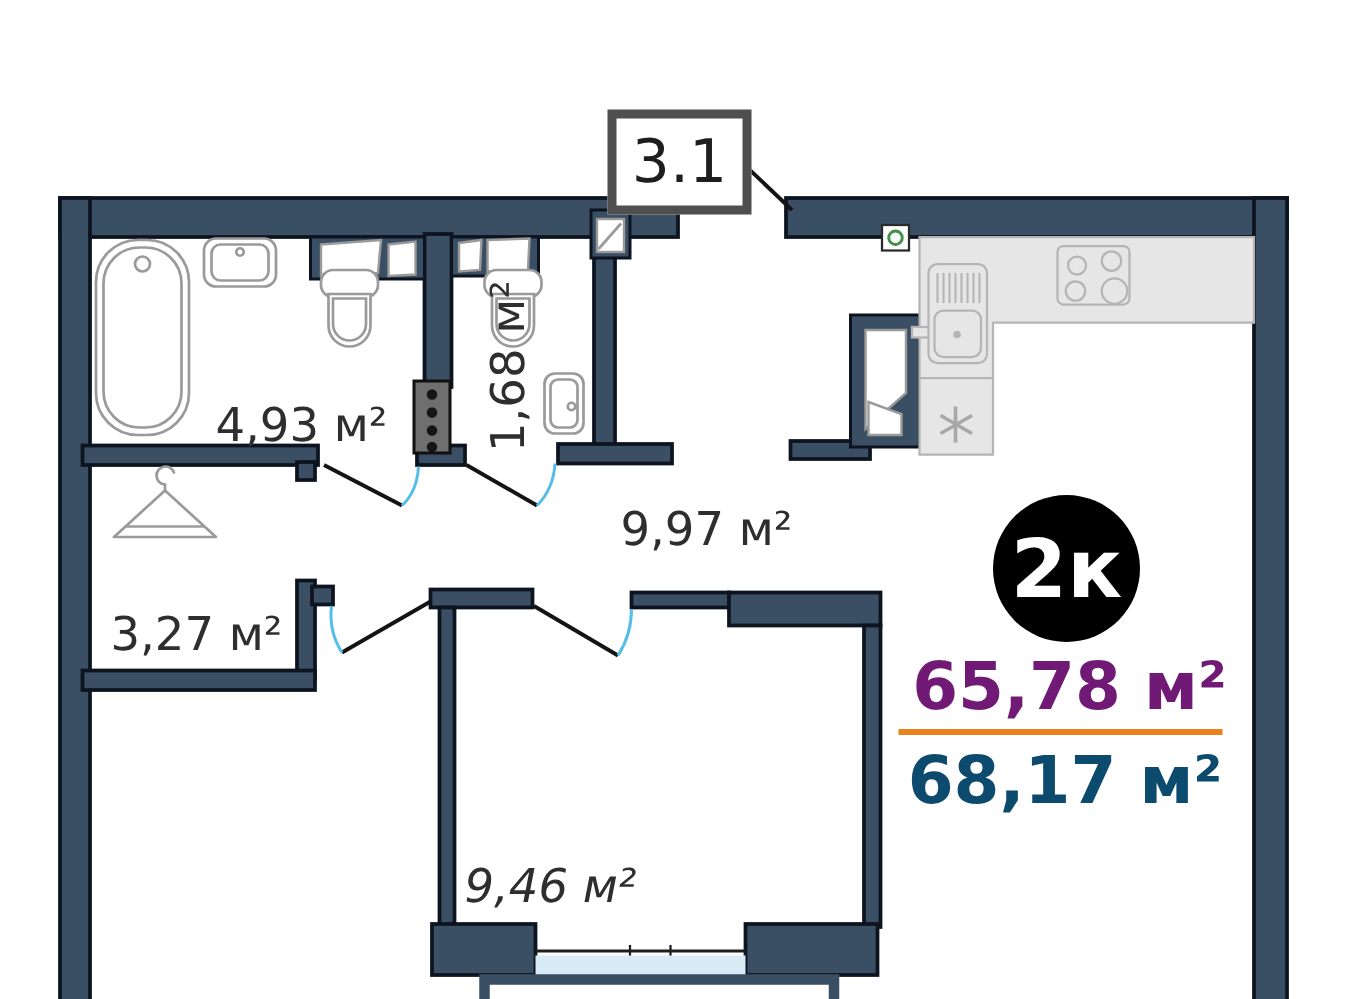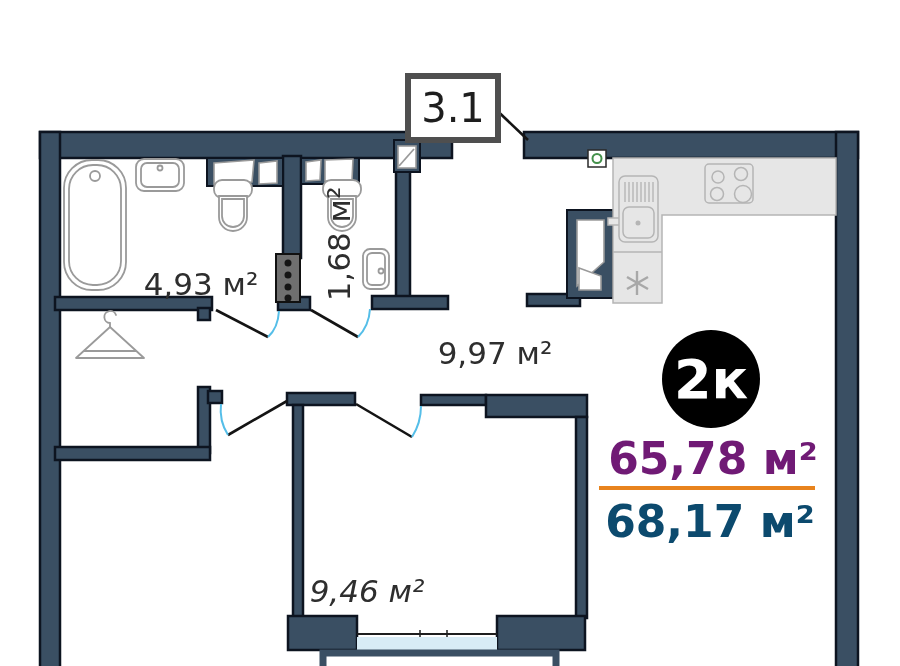--- a/index.html
+++ b/index.html
@@ -186,21 +186,22 @@
       <line x1="447" y1="630" x2="447" y2="638" stroke="#1E1E1E" stroke-width="1.5"></line>
       <rect x="357" y="637" width="140" height="13" fill="#D8ECF6"></rect>
     </g>
     <g>
       <rect x="323" y="653" width="233" height="30" fill="#ffffff" stroke="#3A4F63" stroke-width="7"></rect>
     </g>
   </svg>
 
   <div class="roomlabel" style="left:201px;top:240px;margin-top:44px;">4,93 м²</div>
   <div class="roomlabel vert" style="left:339px;top:244px;">1,68 м²</div>
-  <div class="roomlabel" style="left:471px;top:353px;margin-left:24px;">9,97 м²</div>
+  <div class="roomlabel" style="left:471px;top:353px;">9,97 м²</div>
+  <div class="roomlabel" style="left:131px;top:423px;">3,27 м²</div>
   <div class="roomlabel" style="left:367px;top:591px;font-style:italic;">9,46 м²</div>
 
   <div class="badge">2к</div>
   <div class="area-main">65,78 м²</div>
   <div class="area-divider"></div>
   <div class="area-total">68,17 м²</div>
 
   <div class="section-box">
     <span>3.1</span>
   </div>

